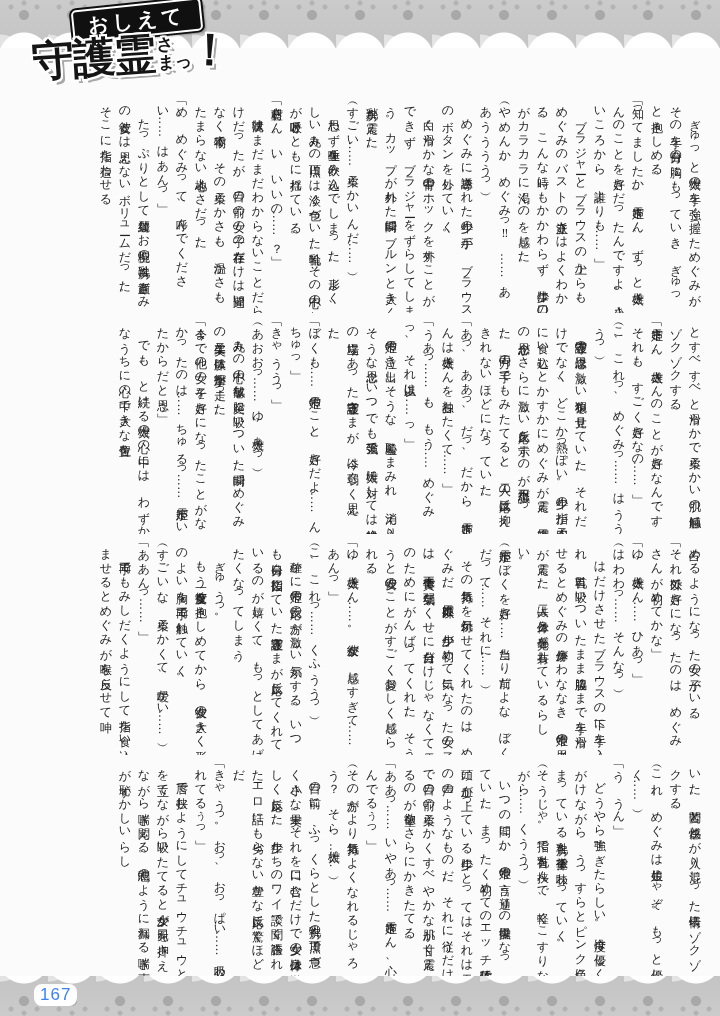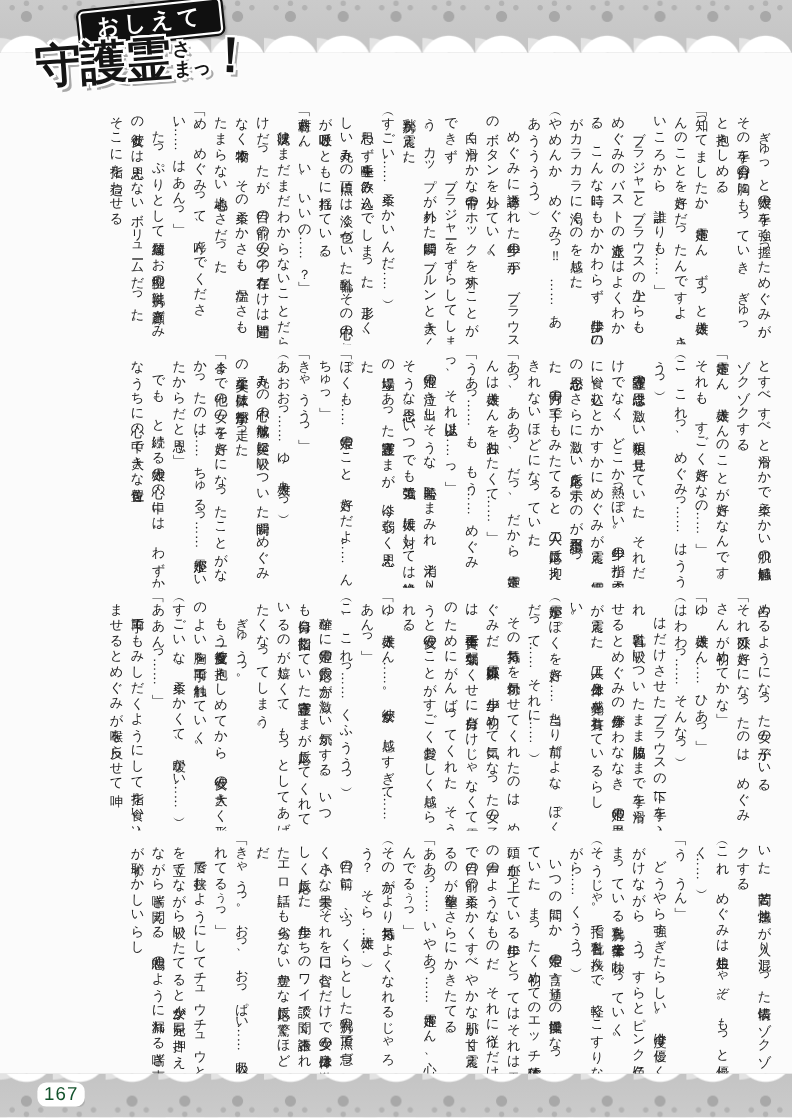--- a/index.html
+++ b/index.html
@@ -55,21 +55,21 @@
     height:215px;width:676px;
     margin-bottom:6px;
     overflow:hidden;
     font-size:12px;line-height:19px;letter-spacing:0.6px;
     text-align:left;
   }
   .band p{margin:0;padding:0;}
   
   .page-number{
     position:absolute;left:34px;bottom:10px;z-index:6;
-    color:#14532d;font-size:17px;letter-spacing:1px;
+    color:#3b82f6;font-size:17px;letter-spacing:1px;
     font-family:"Liberation Sans","DejaVu Sans",sans-serif;
     background:#ffffff;border-radius:8px;padding:1px 6px;
   }
 </style>
 </head>
 <body>
 
 <div class="page">
 
   <div class="lace lace-top"></div>

